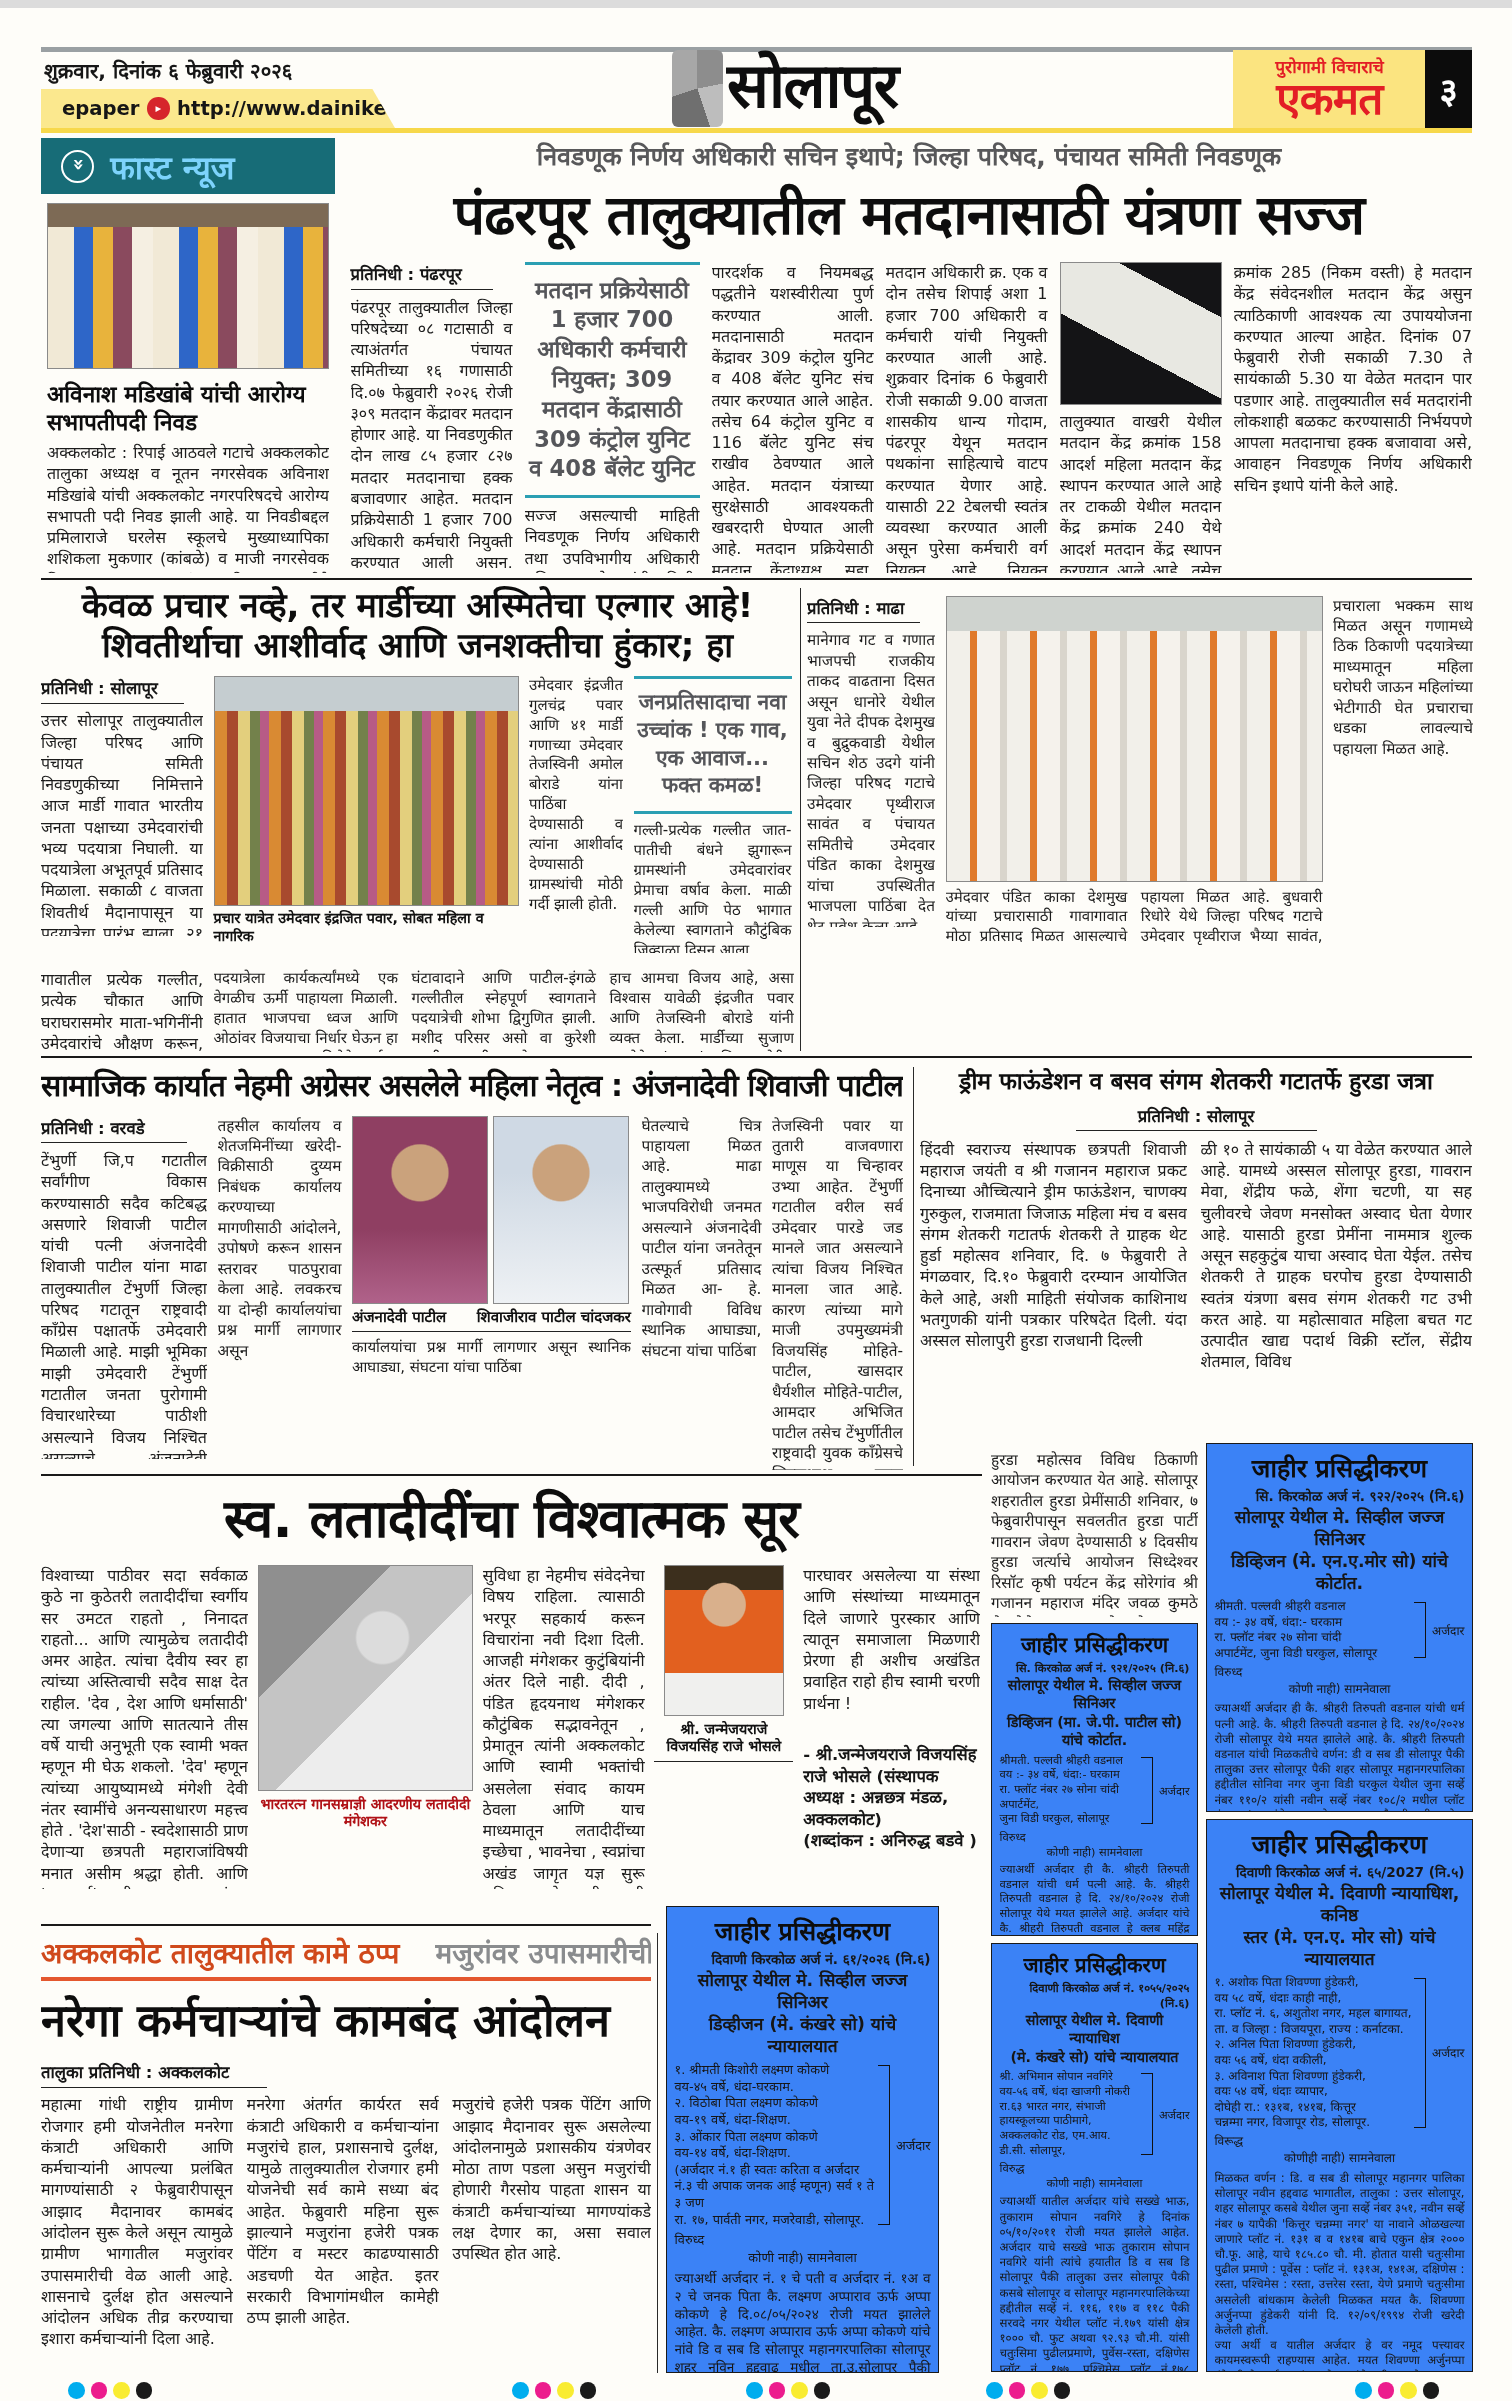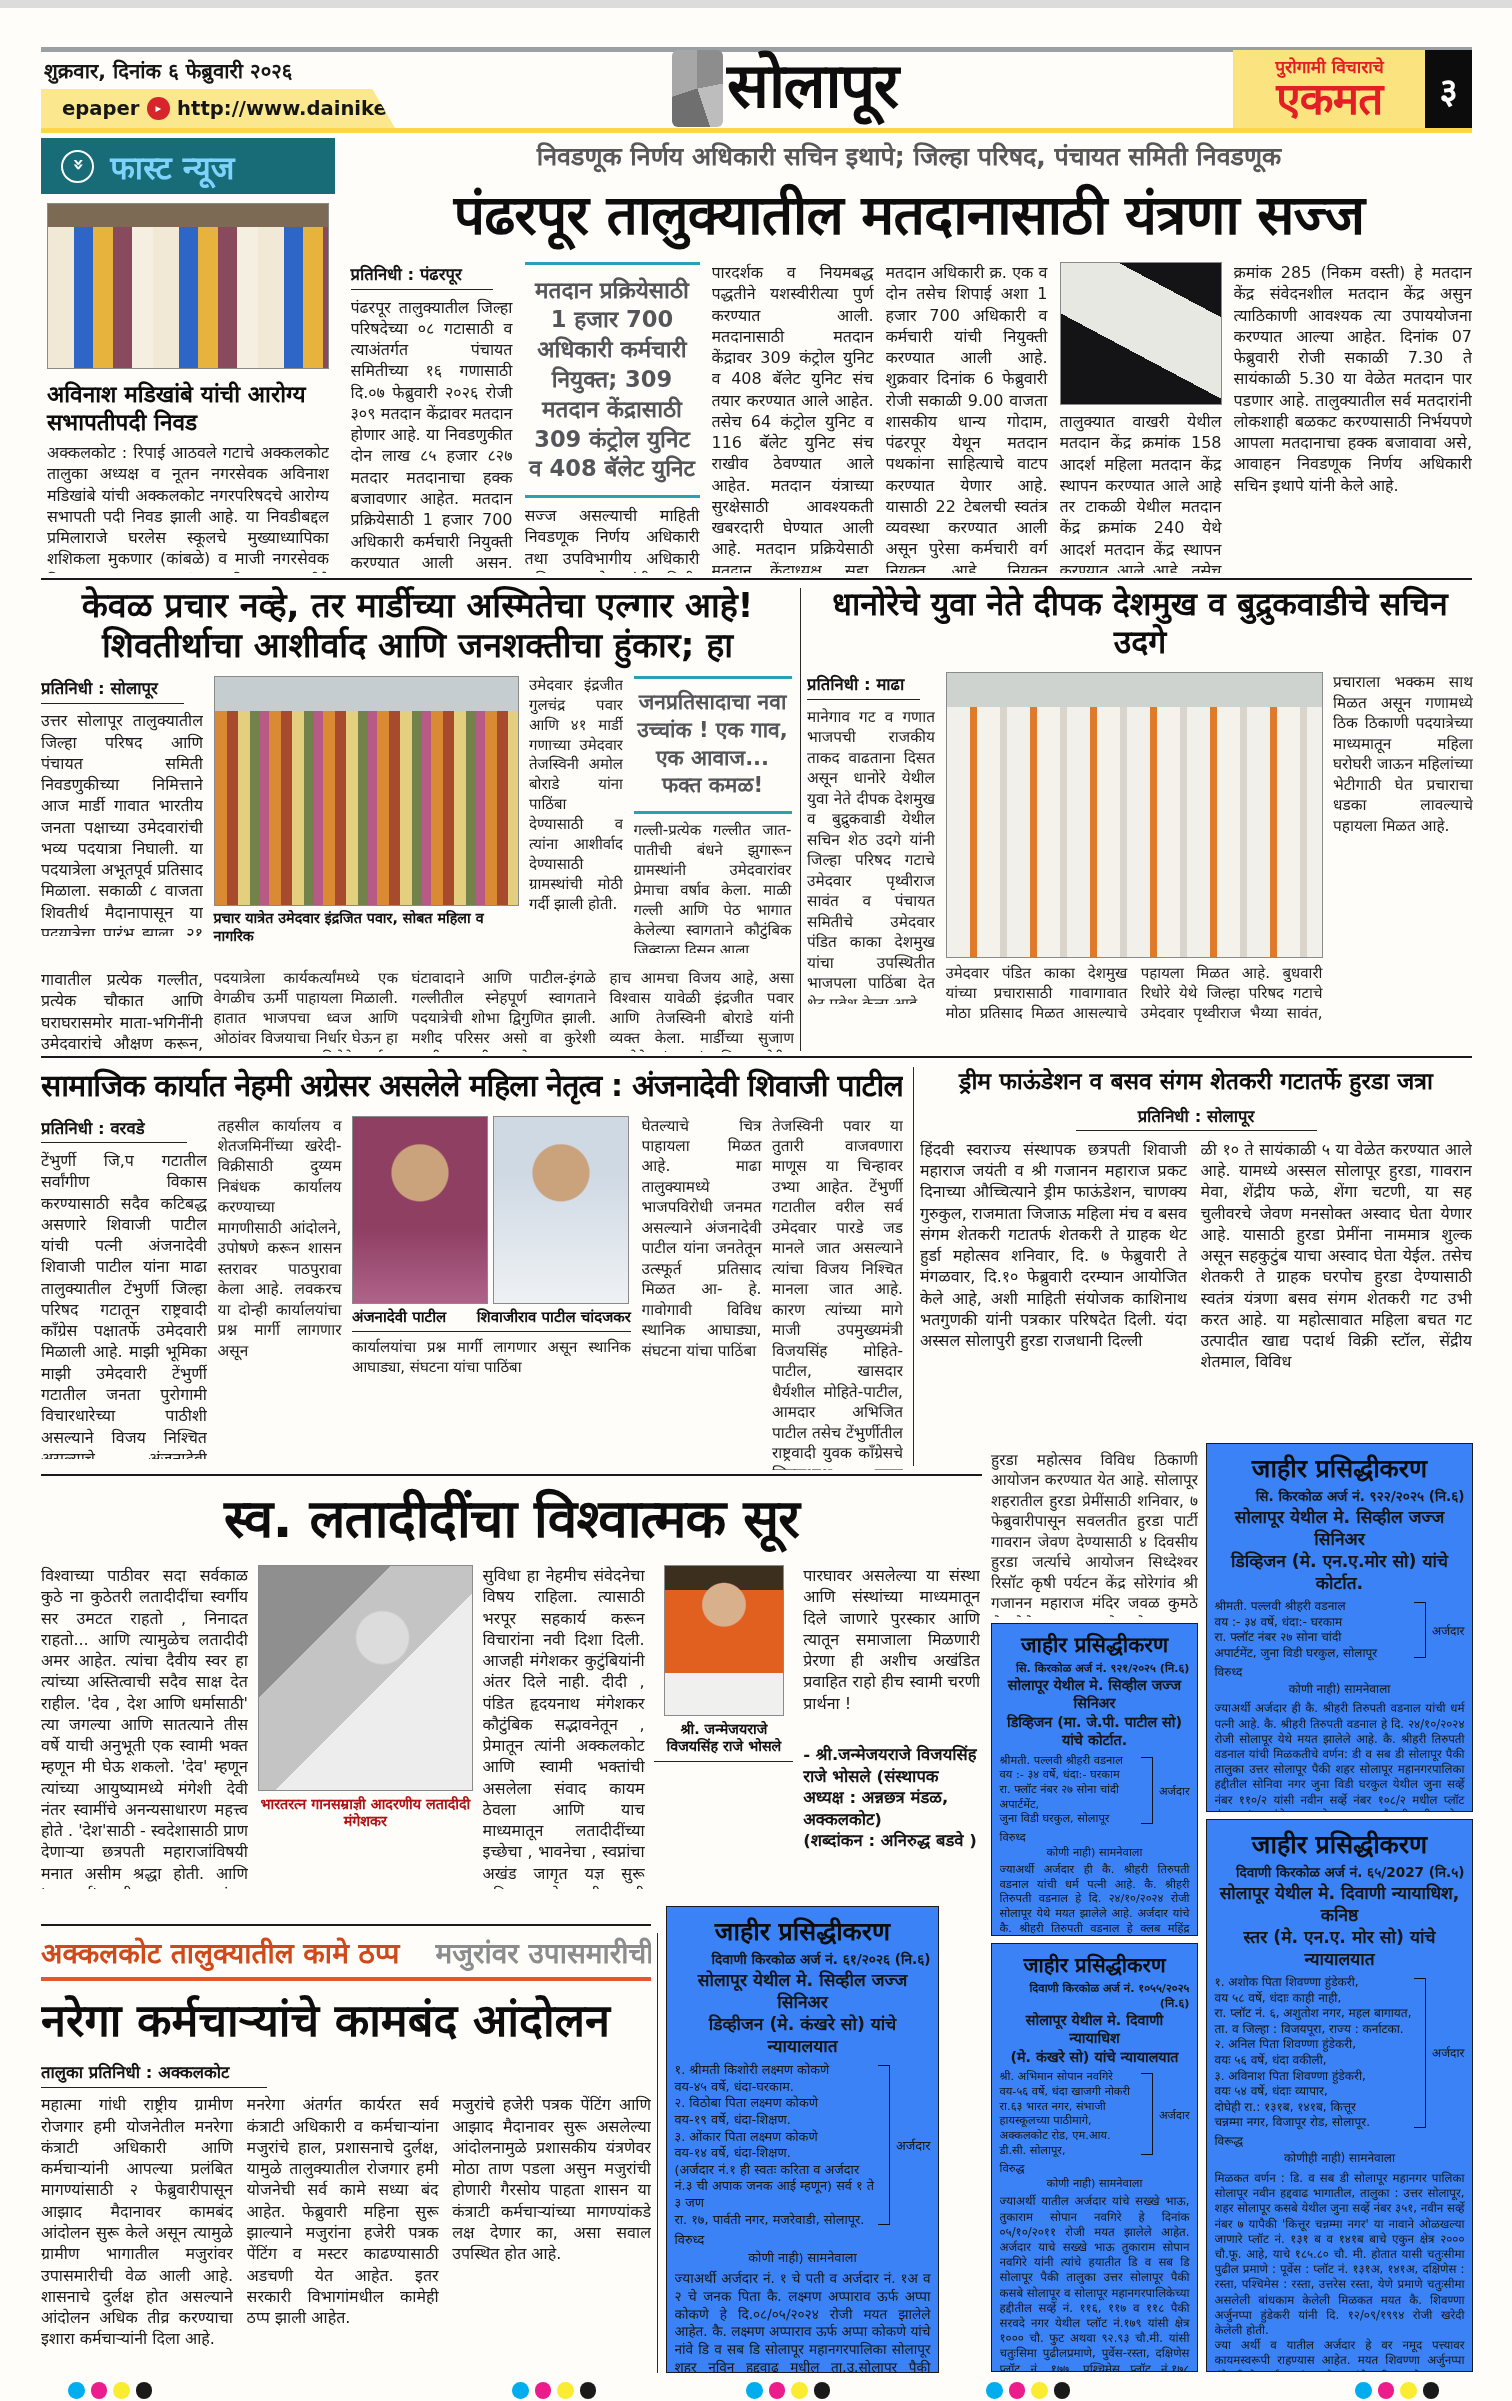--- a/index.html
+++ b/index.html
@@ -122,21 +122,20 @@
     </div>
     <div class="flexrow" style="margin-top:7.5px;gap:10.5px">
       <div class="bt" style="width:162px;height:120px">गावातील प्रत्येक गल्लीत, प्रत्येक चौकात आणि घराघरासमोर माता-भगिनींनी उमेदवारांचे औक्षण करून, अक्षता लावून आणि पुष्पहार घालून अभूतपूर्व स्वागत केले.</div>
       <div class="bt cols3" style="flex:1;height:120px;font-size:15px">पदयात्रेला कार्यकर्त्यांमध्ये एक वेगळीच ऊर्मी पाहायला मिळाली. हातात भाजपचा ध्वज आणि ओठांवर विजयाचा निर्धार घेऊन हा जनसागर गावाच्या दिशेने मार्गस्थ झाला. नरसिंह मंदिराच्या घंटावादाने आणि पाटील-इंगळे गल्लीतील स्नेहपूर्ण स्वागताने पदयात्रेची शोभा द्विगुणित झाली. मशीद परिसर असो वा कुरेशी गल्ली, गावातील प्रत्येक भागनाचा आशीर्वाद आमच्या पाठीशी आहे, हाच आमचा विजय आहे, असा विश्वास यावेळी इंद्रजीत पवार आणि तेजस्विनी बोराडे यांनी व्यक्त केला. मार्डीच्या सुजाण जनतेने 'कमळ' चिन्हासमोरील बटण दाबून विकासाच्या या वारूची गती कायम राखावी, असे भावनिक आवाहन दोन्ही उमेदवारांनी केले आहे.</div>
     </div>
   </div>
 
   <div class="vr" style="left:800px;top:580px;height:463px"></div>
 
   <div class="abs" style="left:807px;top:577px;width:666px;height:467px;overflow:hidden">
-    <div class="hl" style="text-align:center;font-size:32px;line-height:1.2">धानोरेचे युवा नेते दीपक देशमुख व बुद्रुकवाडीचे सचिन उदगे</div>
     <div class="flexrow" style="margin-top:10.5px;gap:10.5px">
       <div style="width:128px">
         <div class="byline">प्रतिनिधी : माढा</div>
         <div class="bt" style="height:297px;font-size:15.4px">मानेगाव गट व गणात भाजपची राजकीय ताकद वाढताना दिसत असून धानोरे येथील युवा नेते दीपक देशमुख व बुद्रुकवाडी येथील सचिन शेठ उदगे यांनी जिल्हा परिषद गटाचे उमेदवार पृथ्वीराज सावंत व पंचायत समितीचे उमेदवार पंडित काका देशमुख यांचा उपस्थितीत भाजपला पाठिंबा देत थेट प्रवेश केला आहे.</div>
       </div>
       <div style="width:377px">
         <div class="photo ph-men" style="height:286px"></div>
         <div class="bt cols2" style="height:60px;margin-top:6px;font-size:15px">उमेदवार पंडित काका देशमुख यांच्या प्रचारासाठी गावागावात मोठा प्रतिसाद मिळत आसल्याचे पहायला मिळत आहे. बुधवारी रिधोरे येथे जिल्हा परिषद गटाचे उमेदवार पृथ्वीराज भैय्या सावंत, मानेगाव गणाचे भाजप उमेदवार पंडित काका देशमुख विठ्ठलराव शिंदे यांच्यासह कार्यकर्ते मोठ्या संख्येने उपस्थित होते.</div>
       </div>
       <div class="bt" style="flex:1;height:354px;font-size:15.4px">प्रचाराला भक्कम साथ मिळत असून गणामध्ये ठिक ठिकाणी पदयात्रेच्या माध्यमातून महिला घरोघरी जाऊन महिलांच्या भेटीगाठी घेत प्रचाराचा धडका लावल्याचे पहायला मिळत आहे.</div>

